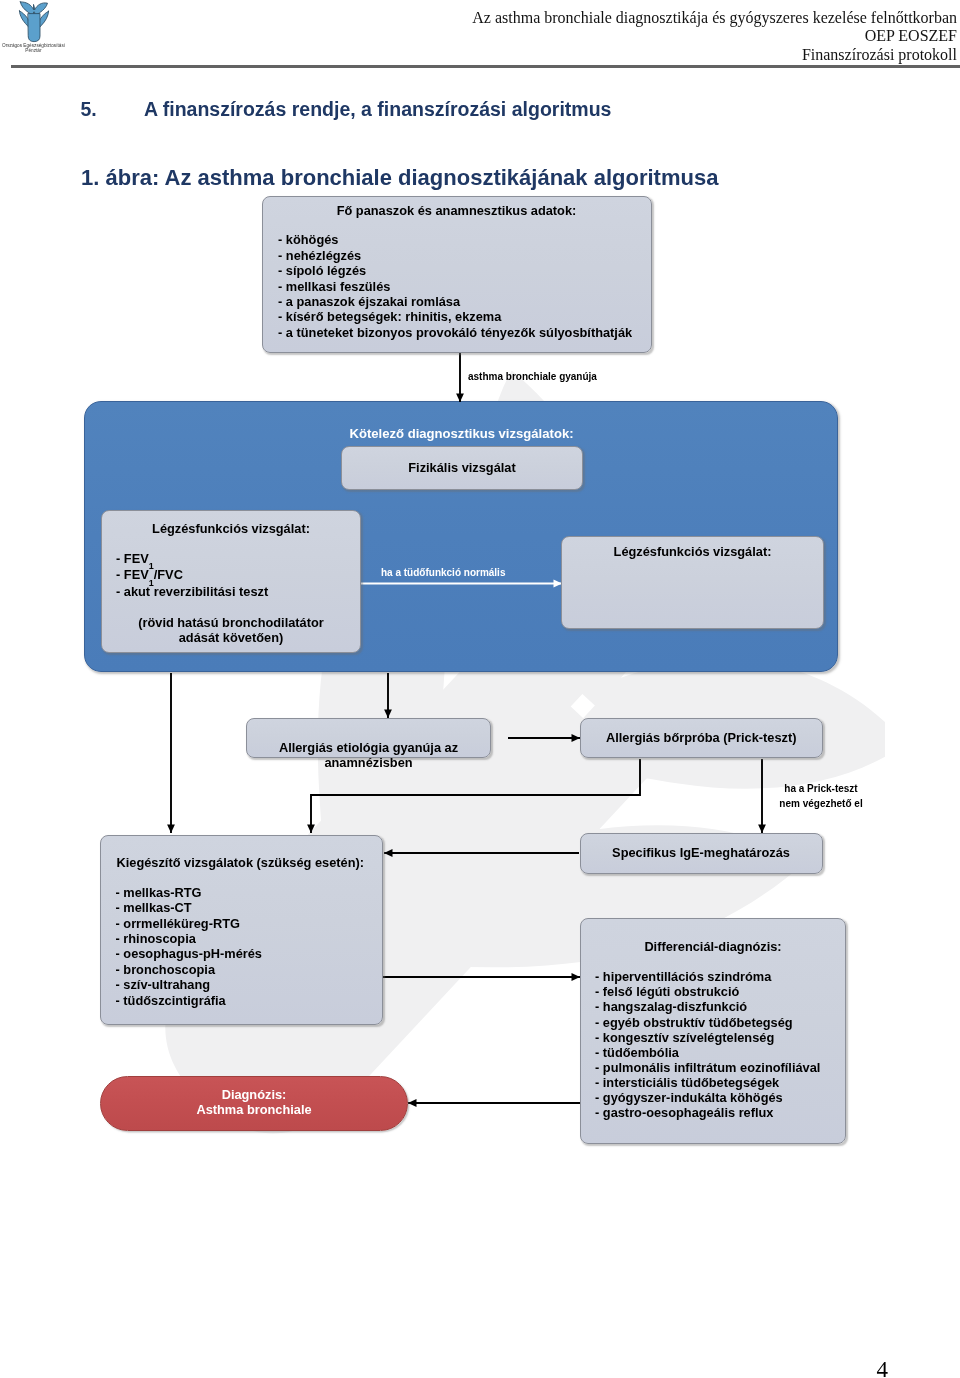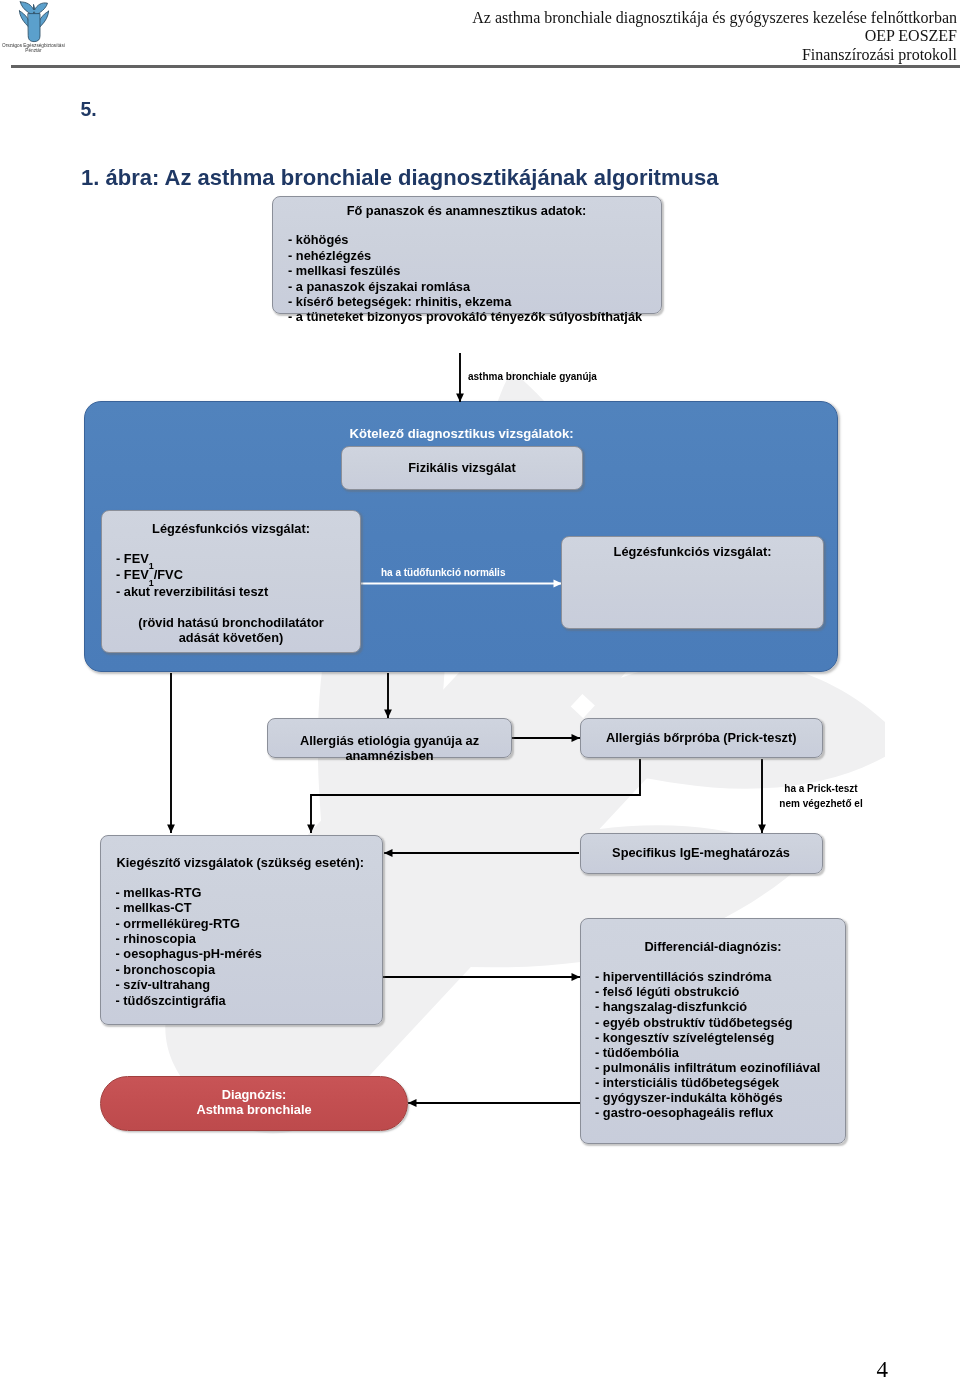--- a/index.html
+++ b/index.html
@@ -89,27 +89,29 @@
   </svg>
 
   <div class="hdr-txt">
     <div>Az asthma bronchiale diagnosztikája és gyógyszeres kezelése felnőttkorban</div>
     <div>OEP EOSZEF</div>
     <div>Finanszírozási protokoll</div>
   </div>
   <div class="hdr-rule"></div>
 
   <div class="h-num">5.</div>
+  <div class="h-title">A finanszírozás rendje, a finanszírozási algoritmus</div>
   <div class="h-fig">1. ábra: Az asthma bronchiale diagnosztikájának algoritmusa</div>
 
-  <div class="box" style="left:272px;top:196px;width:390px;height:118px;padding:6px 1px 0 0;">
+  <div class="box" style="left:262px;top:196px;width:390px;height:157px;padding:6px 1px 0 0;">
     <div class="ttl" style="margin:0 0 14px 0;">Fő panaszok és anamnesztikus adatok:</div>
     <ul class="plain" style="padding-left:15px;">
       <li>- köhögés</li>
       <li>- nehézlégzés</li>
+      <li>- sípoló légzés</li>
       <li>- mellkasi feszülés</li>
       <li>- a panaszok éjszakai romlása</li>
       <li>- kísérő betegségek: rhinitis, ekzema</li>
       <li>- a tüneteket bizonyos provokáló tényezők súlyosbíthatják</li>
     </ul>
   </div>
 
   <div class="lbl" style="left:468px;top:368px;">asthma bronchiale gyanúja</div>
 
   <div class="panel" style="left:84px;top:401px;width:754px;height:271px;"></div>
@@ -129,21 +131,21 @@
       <div>adását követően)</div>
     </div>
   </div>
 
   <div class="lbl lblw" style="left:381px;top:564.3px;font-size:10px;">ha a tüdőfunkció normális</div>
 
   <div class="box" style="left:561px;top:536px;width:263px;height:93px;padding:0;">
     <div class="ttl" style="position:absolute;left:0;top:7.3px;width:100%;">Légzésfunkciós vizsgálat:</div>
   </div>
 
-  <div class="box ctr" style="left:267px;top:717.5px;width:245px;height:40.5px;padding-top:14px;">
+  <div class="box ctr" style="left:246px;top:717.5px;width:245px;height:40.5px;padding-top:21px;">
     <div>Allergiás etiológia gyanúja az</div>
     <div>anamnézisben</div>
   </div>
 
   <div class="box ctr" style="left:579.5px;top:718px;width:243.5px;height:40px;line-height:37px;">Allergiás bőrpróba (Prick-teszt)</div>
 
   <div class="lbl ctr" style="left:721px;top:781px;width:200px;line-height:15.4px;">
     <div>ha a Prick-teszt</div>
     <div>nem végezhető el</div>
   </div>

